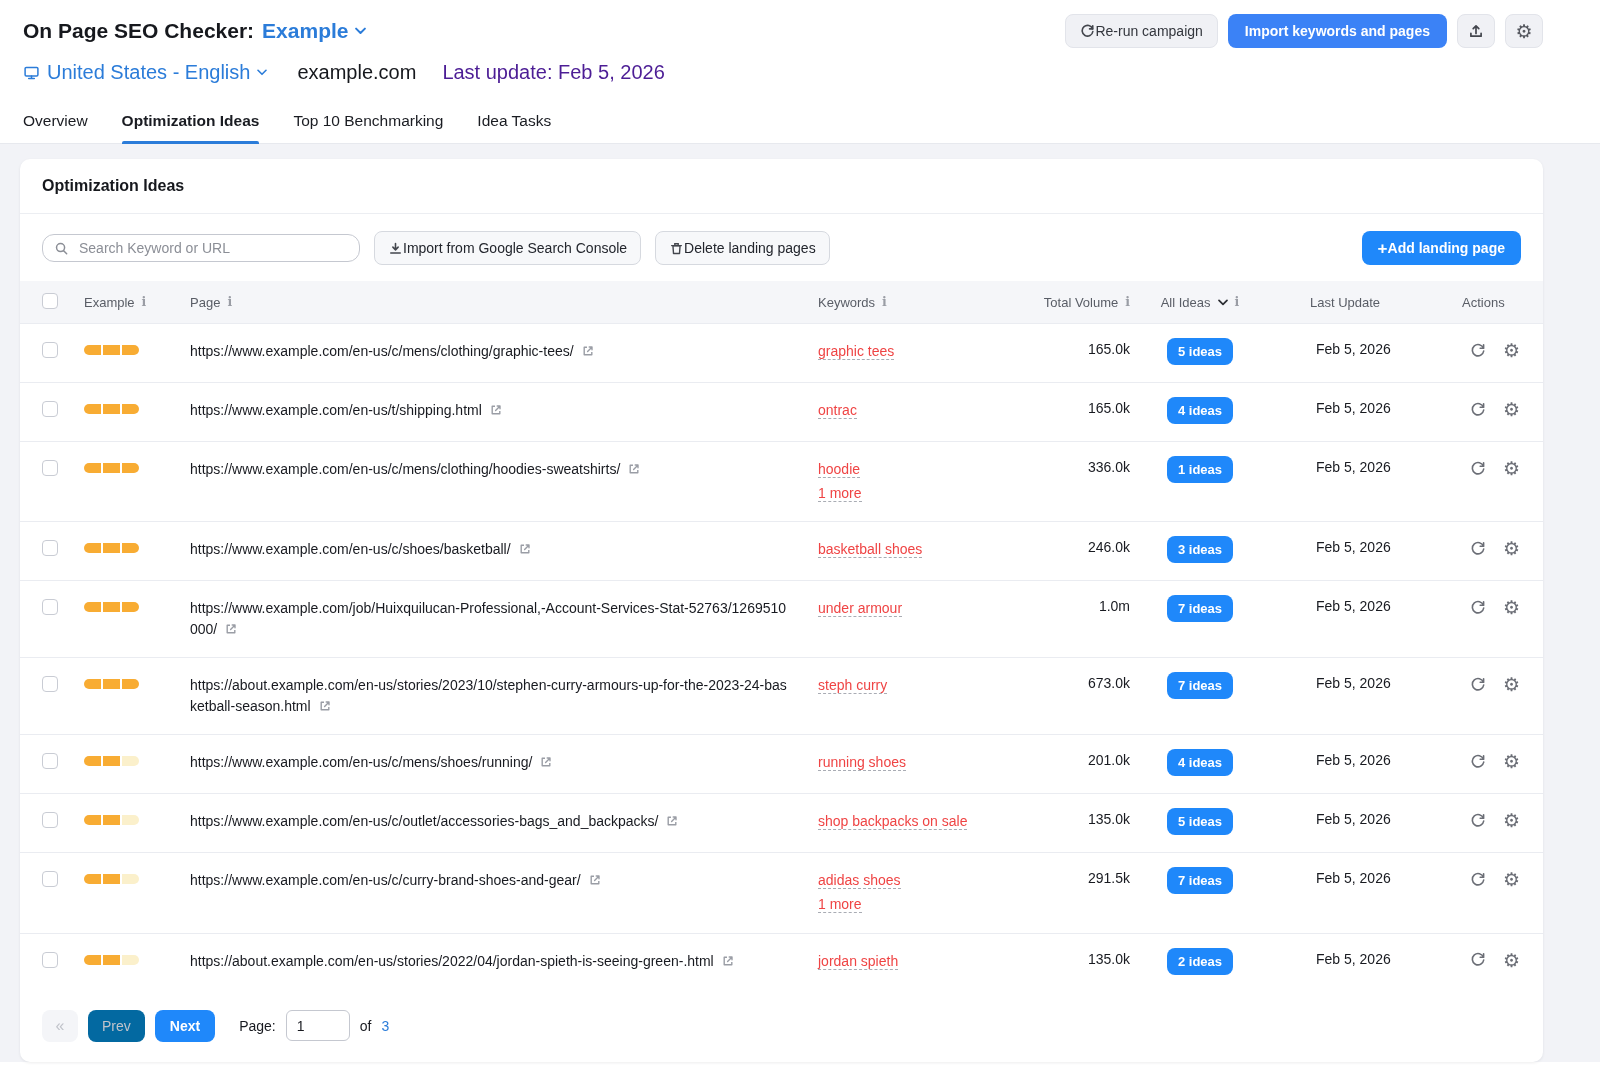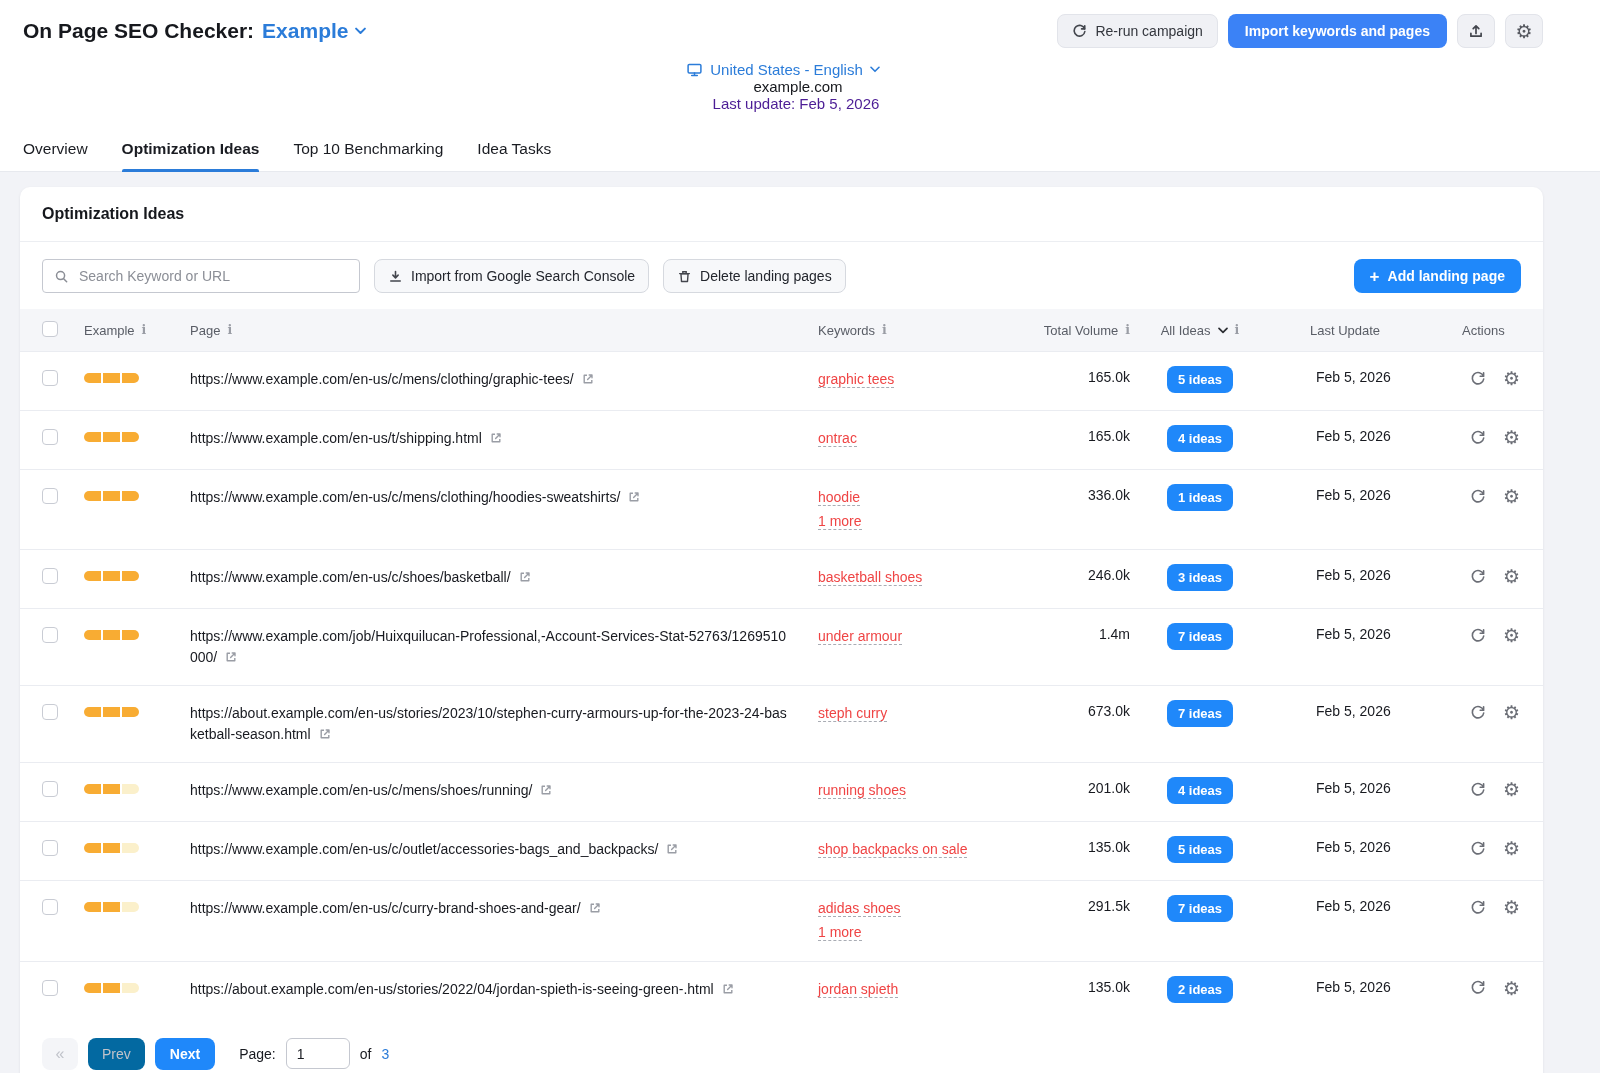--- a/index.html
+++ b/index.html
@@ -12,48 +12,48 @@
   svg { display:block; }
   .ic { flex:0 0 auto; }
 
   
   .top { padding:14px 57px 0 23px; background:#fff; }
   .title-row { display:flex; align-items:center; }
   .page-title { font-size:21px; font-weight:bold; color:#16181d; }
   .campaign-dd { display:inline-flex; align-items:center; gap:7px; margin-left:8px;
     color:#2b7cd9; font-size:21px; font-weight:bold; cursor:pointer; }
   .header-actions { margin-left:auto; display:flex; align-items:center; gap:10px; }
-  .btn { display:inline-flex; align-items:center; gap:8px; border-radius:8px;
+  .btn { display:inline-flex; align-items:center; border-radius:8px;
     font-size:14px; cursor:pointer; border:1px solid transparent; white-space:nowrap; }
   .btn-gray { background:#f0f1f5; border-color:#e2e4ea; color:#33363d; padding:7px 14px; height:34px; }
   .btn-green { background:#3b82f6; color:#fff; font-weight:bold; padding:8px 16px; height:34px; }
   .btn-sq { background:#f0f1f5; border:1px solid #e2e4ea; border-radius:8px; width:38px; height:34px;
     display:inline-flex; align-items:center; justify-content:center; color:#43464d; cursor:pointer; }
   .gear-glyph { font-size:19px; line-height:1; color:#55585f; }
 
-  .meta-row { display:flex; align-items:center; margin-top:13px; font-size:15px;flex-direction:column; }
+  .meta-row { display:flex; align-items:center; margin-top:13px; font-size:20px; }
   .loc-dd { display:inline-flex; align-items:center; gap:7px; color:#2b7cd9; cursor:pointer; }
   .meta-domain { margin-left:30px; color:#16181d; }
   .meta-update { margin-left:26px; color:#4c1d95; }
 
   
   .tabs { display:flex; gap:34px; padding:0 23px; margin-top:20px; border-bottom:1px solid #e7e9ee;align-items:center; }
   .tab { position:relative; padding:8px 0 13px; font-size:15.5px; color:#1a1c22; cursor:pointer; }
   .tab.active { font-weight:bold; }
   .tab.active::after { content:""; position:absolute; left:0; right:0; bottom:-1px; height:3px;
     background:#2b7cd9; border-radius:2px 2px 0 0; }
 
   
   .content { background:#f2f3f7; padding:15px 57px 25px 20px; height:918px; }
   .card { background:#fff; border-radius:10px; box-shadow:0 1px 3px rgba(24,26,32,.08); overflow:hidden; }
   .card-header { padding:18px 22px; font-size:16px; font-weight:bold; color:#16181d;
     border-bottom:1px solid #eceef2; }
 
   .toolbar { display:flex; align-items:center; gap:14px; padding:17px 22px 16px; }
-  .search-box { width:318px; height:34px; border:1px solid #c5c8d0; border-radius:4px;
+  .search-box { width:318px; height:28px; border:1px solid #c5c8d0; border-radius:12px;
     display:flex; align-items:center; gap:8px; padding:0 11px; background:#fff; color:#8b8e96; }
   .search-box input { border:none; outline:none; flex:1; font-size:14px; color:#181a20;
     font-family:"Liberation Sans", sans-serif; background:transparent; }
   .search-box input::placeholder { color:#8b8e96; }
   .btn-outline { background:#f7f8fa; border-color:#d6d9df; color:#23262d; padding:7px 13px; height:34px; }
   .btn-blue { background:#1f88fa; color:#fff; font-weight:bold; padding:8px 15px; height:34px; }
   .add-btn { margin-left:auto; }
   .plus-glyph { font-size:17px; font-weight:bold; line-height:1; }
 
   
@@ -402,21 +402,21 @@
             </td>
     <td>
               <div class="url-wrap"><span class="url">https://www.example.com/job/Huixquilucan-Professional,-Account-Services-Stat-52763/1269510000/</span><span class="ext-icon"><svg width="14" height="14" viewBox="0 0 14 14">
                     <path d="M6 3.2H3.2v7.6h7.6V8" fill="none" stroke="currentColor" stroke-width="1.4" stroke-linejoin="round"></path>
                     <path d="M8.2 3h2.8v2.8M10.8 3.2L6.6 7.4" fill="none" stroke="currentColor" stroke-width="1.4" stroke-linecap="round" stroke-linejoin="round"></path>
                   </svg></span></div>
             </td>
     <td>
               <div class="kw-wrap"><a class="kw">under armour</a></div>
             </td>
-    <td class="cell-vol"><span>1.4m</span></td>
+    <td class="cell-vol"><span>1.0m</span></td>
     <td class="cell-ideas"><span class="badge">7 ideas</span></td>
     <td class="cell-update"><span>Feb 5, 2026</span></td>
     <td class="cell-act">
               <div class="act-flex">
                 <span class="act-btn">
                   <svg width="16" height="16" viewBox="0 0 16 16">
                     <path d="M13.4 5.2A5.7 5.7 0 1 0 13.7 8" fill="none" stroke="currentColor" stroke-width="1.6" stroke-linecap="round"></path>
                     <path d="M13.6 1.8v3.4h-3.4" fill="none" stroke="currentColor" stroke-width="1.6" stroke-linecap="round" stroke-linejoin="round"></path>
                   </svg>
                 </span>

